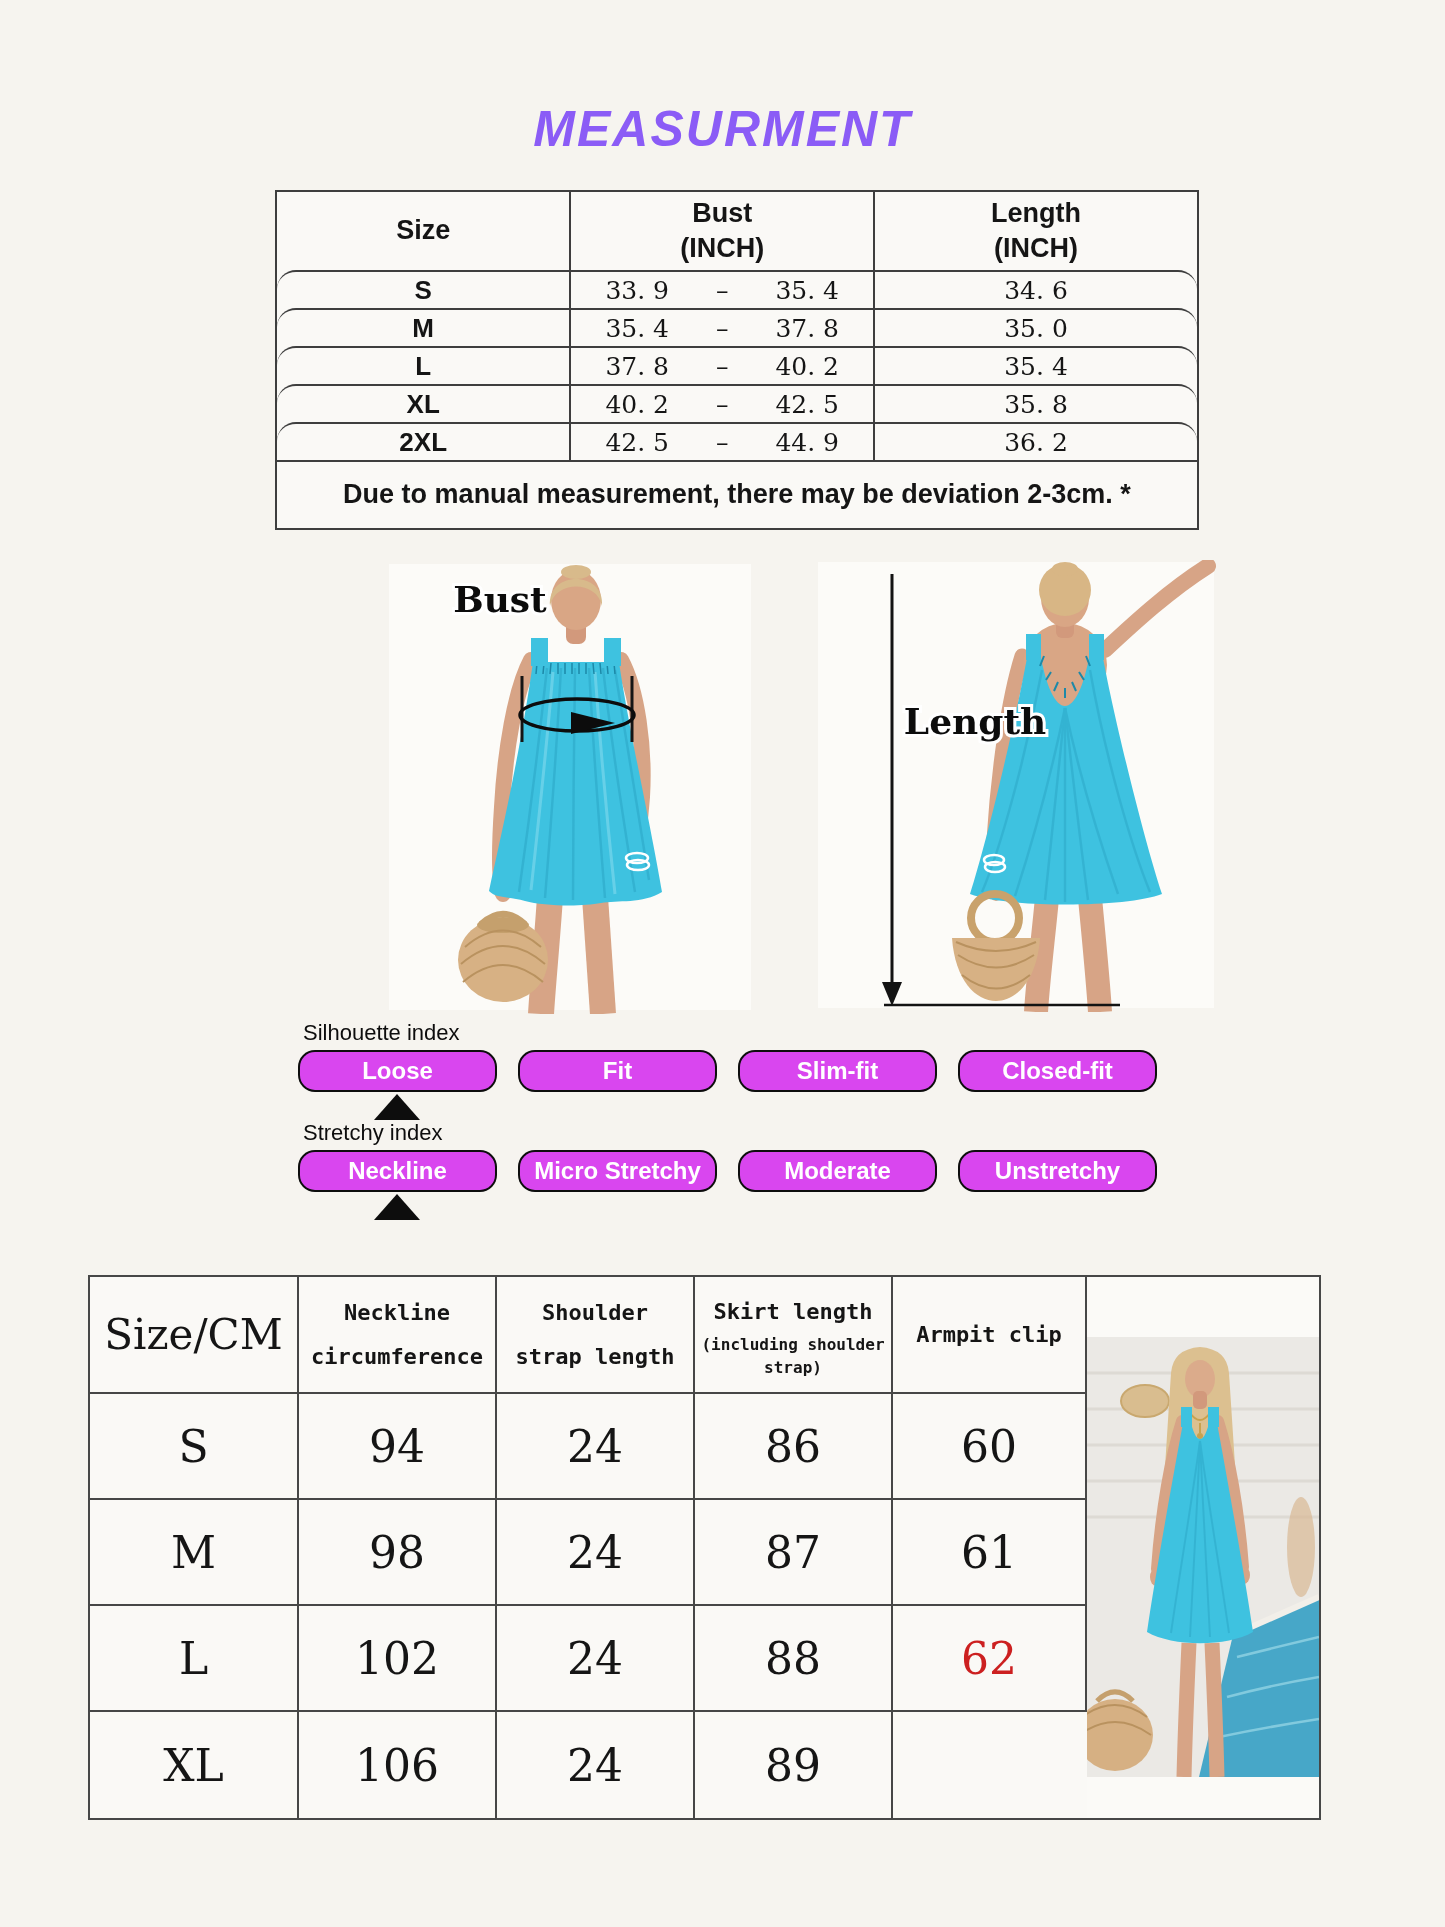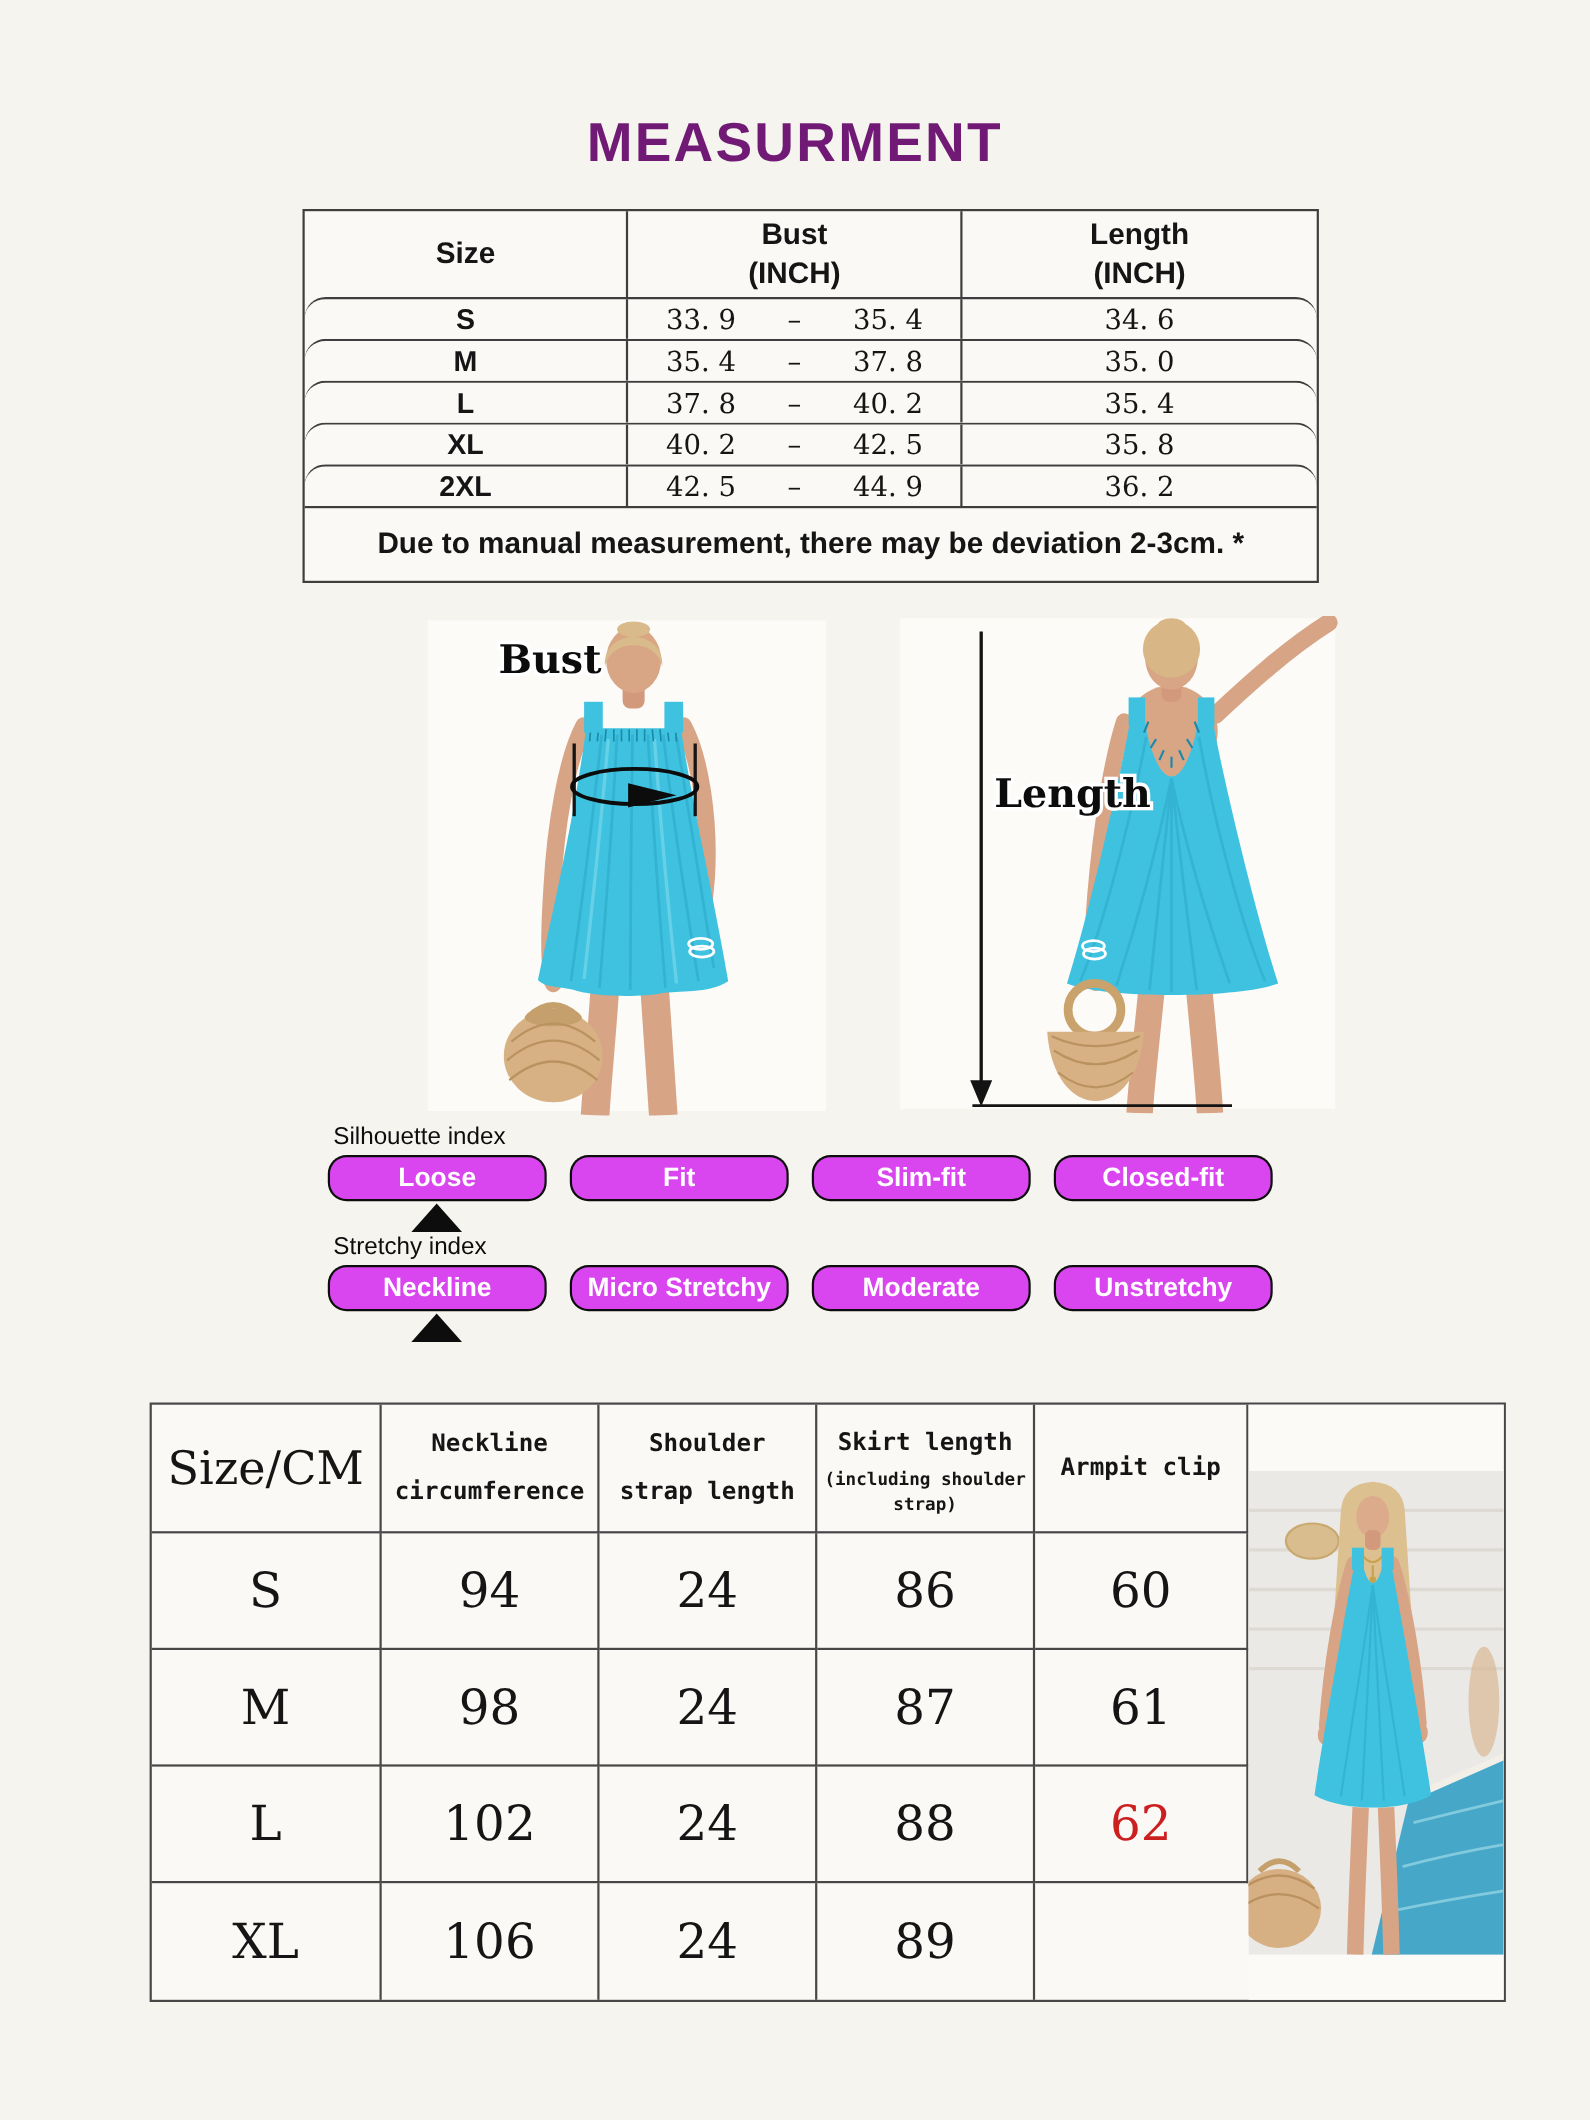--- a/index.html
+++ b/index.html
@@ -4,21 +4,21 @@
 <style>
   html,body { margin:0; padding:0; background:#f6f4ef; }
   .page {
     position:relative; width:1445px; height:1927px;
     background:#f6f4ef; overflow:hidden;
     font-family:"Liberation Sans", sans-serif; color:#151515;
   }
   .title {
     position:absolute; left:0; right:0; top:100px;
     text-align:center; font-size:50px; font-weight:bold;
-    letter-spacing:2px; color:#701a75;
+    letter-spacing:2px; color:#8b5cf6;font-style:italic;
   }
 
   
   .inch-table {
     position:absolute; left:275px; top:190px; width:920px;
     border:2px solid #3e3e3e; background:#faf9f6;
   }
   .it-row { display:flex; border-top:2px solid #3e3e3e;border-radius:32px; }
   .it-row.first { border-top:none; }
   .it-cell { box-sizing:border-box; display:flex; flex-direction:column;
@@ -62,21 +62,21 @@
   }
   #sil-arrow { left:374px; top:1094px; }
   #str-arrow { left:374px; top:1194px; }
 
   
   .cm-table {
     position:absolute; left:88px; top:1275px;
     display:grid;
     grid-template-columns:209px 198px 198px 198px 194px 232px;
     grid-template-rows:117px 106px 106px 106px 106px;
-    border:2px solid #474747; background:#faf9f6;margin-left:48px;
+    border:2px solid #474747; background:#faf9f6;
   }
   .cm-cell {
     box-sizing:border-box; border-right:2px solid #474747; border-bottom:2px solid #474747;
     display:flex; flex-direction:column; align-items:center; justify-content:center;
     text-align:center;
   }
   .cm-cell.no-b { border-bottom:none; }
   .cm-img-cell { grid-column:6; grid-row:1 / 6; border-right:none; border-bottom:none;
                  position:relative; background:#fbfaf7; }
   .cm-size-hdr { font-family:"DejaVu Serif", serif; font-size:42px; }

